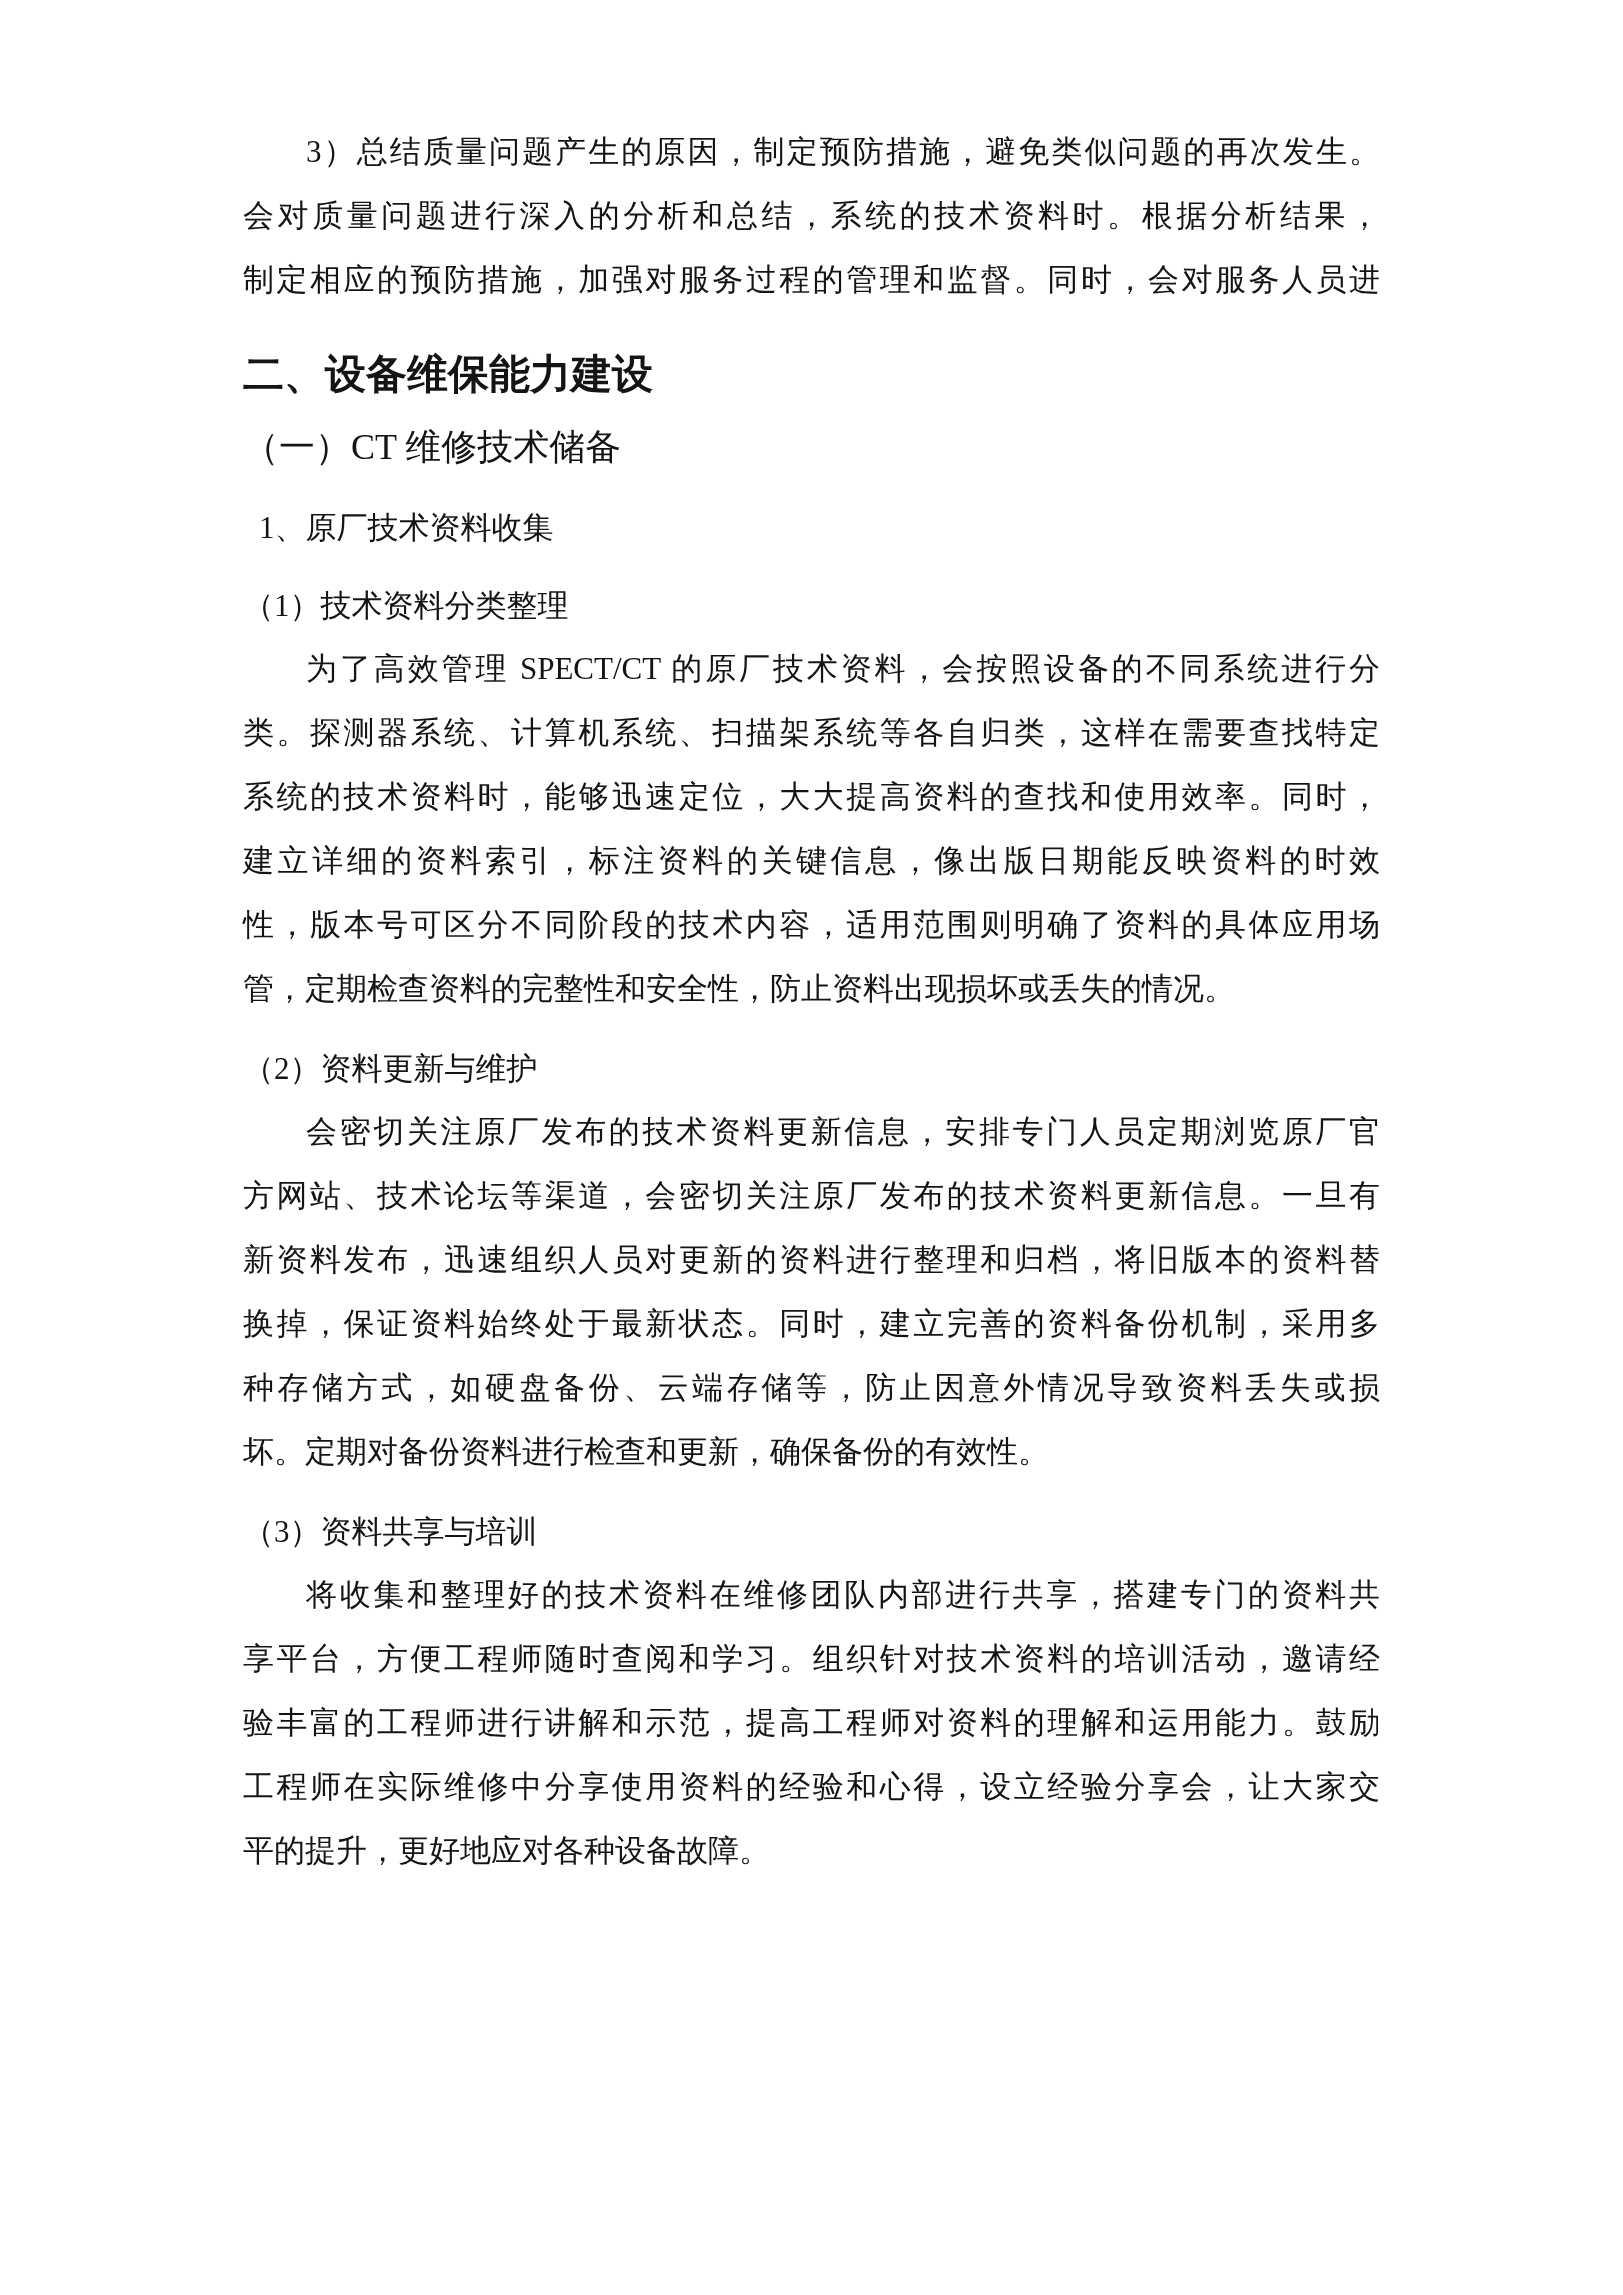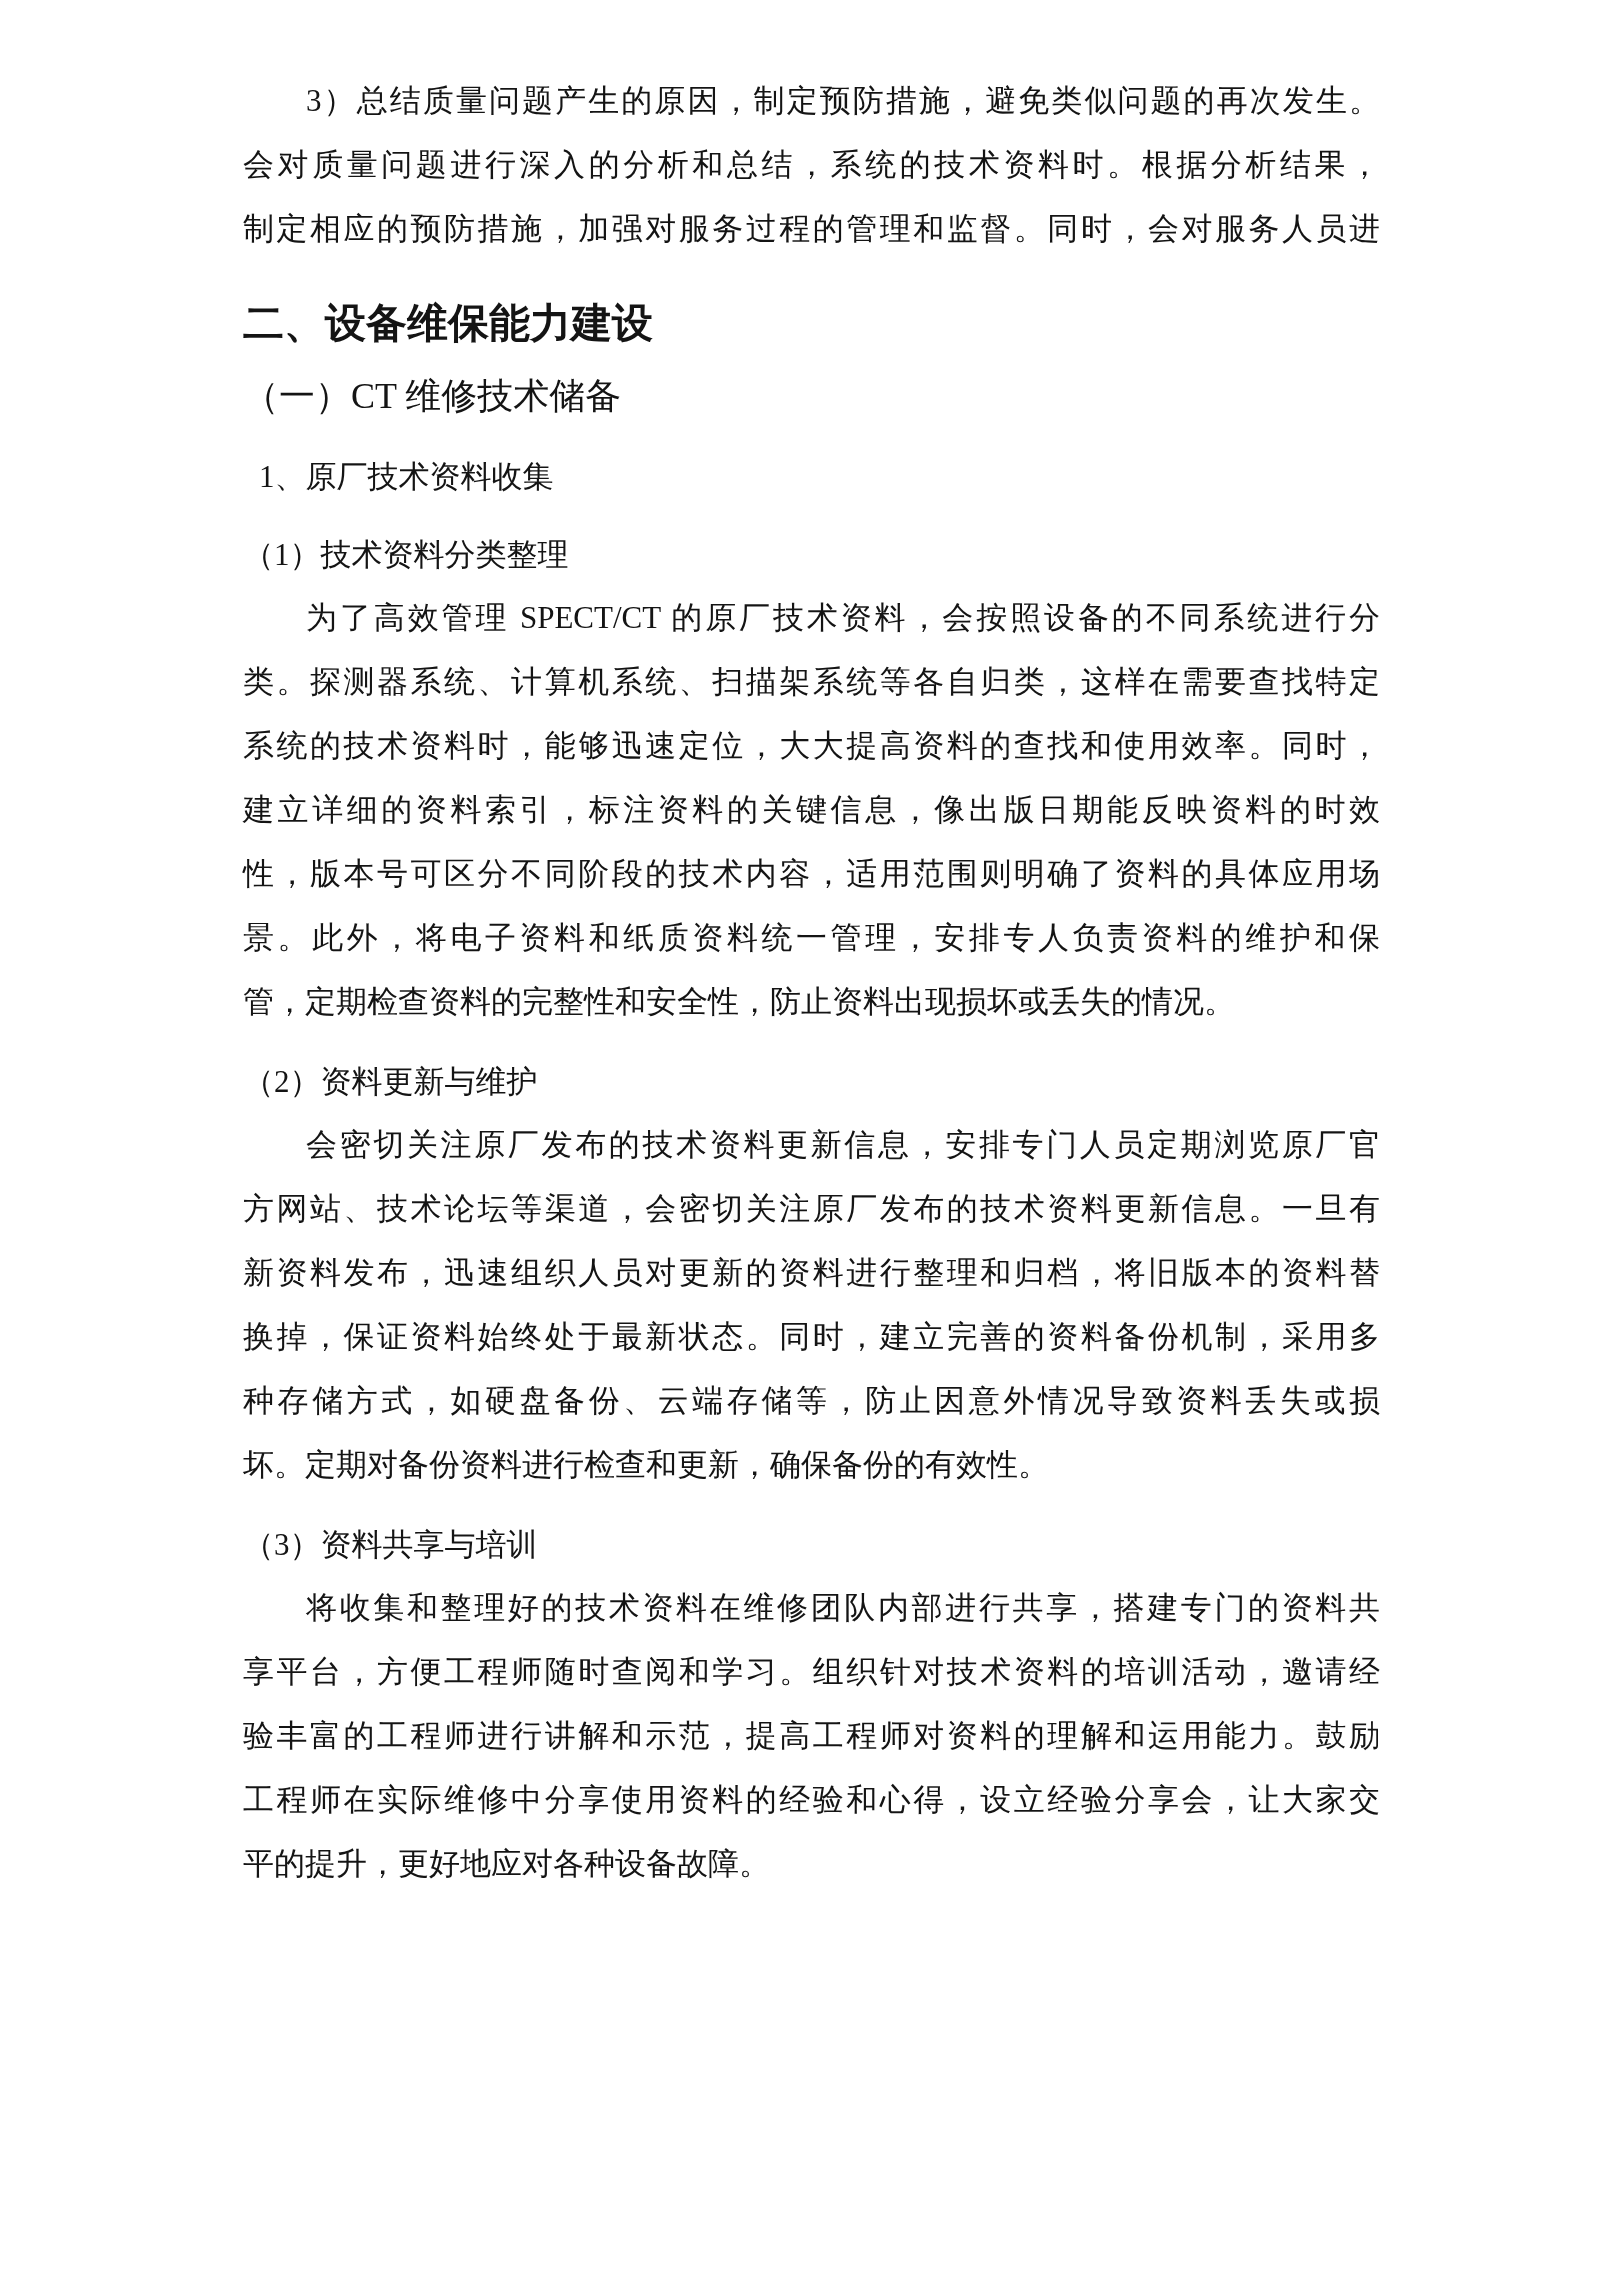--- a/index.html
+++ b/index.html
@@ -6,21 +6,21 @@
     margin: 0;
     padding: 0;
     background: #ffffff;
   }
   .page {
     position: relative;
     width: 1623px;
     height: 2162px;
     background: #ffffff;
     box-sizing: border-box;
-    padding: 69px 243px 131px 243px;
+    padding: 120px 243px 131px 243px;
     color: #141414;
     font-family: "Liberation Serif", "DejaVu Serif", serif;
     overflow: hidden;
   }
   .paragraph { margin: 0; }
   .body-line {
     font-size: 31px;
     line-height: 64px;
     text-align: justify;
     text-align-last: justify;
@@ -72,21 +72,20 @@
 
   <h3 class="h3">1、原厂技术资料收集</h3>
 
   <h4 class="h4 first-part">（1）技术资料分类整理</h4>
   <div class="paragraph">
     <div class="body-line first">为了高效管理 SPECT/CT 的原厂技术资料，会按照设备的不同系统进行分</div>
     <div class="body-line">类。探测器系统、计算机系统、扫描架系统等各自归类，这样在需要查找特定</div>
     <div class="body-line">系统的技术资料时，能够迅速定位，大大提高资料的查找和使用效率。同时，</div>
     <div class="body-line">建立详细的资料索引，标注资料的关键信息，像出版日期能反映资料的时效</div>
     <div class="body-line">性，版本号可区分不同阶段的技术内容，适用范围则明确了资料的具体应用场</div>
-    <div class="body-line">景。此外，将电子资料和纸质资料统一管理，安排专人负责资料的维护和保</div>
     <div class="body-line final">管，定期检查资料的完整性和安全性，防止资料出现损坏或丢失的情况。</div>
   </div>
 
   <h4 class="h4">（2）资料更新与维护</h4>
   <div class="paragraph">
     <div class="body-line first">会密切关注原厂发布的技术资料更新信息，安排专门人员定期浏览原厂官</div>
     <div class="body-line">方网站、技术论坛等渠道，会密切关注原厂发布的技术资料更新信息。一旦有</div>
     <div class="body-line">新资料发布，迅速组织人员对更新的资料进行整理和归档，将旧版本的资料替</div>
     <div class="body-line">换掉，保证资料始终处于最新状态。同时，建立完善的资料备份机制，采用多</div>
     <div class="body-line">种存储方式，如硬盘备份、云端存储等，防止因意外情况导致资料丢失或损</div>

